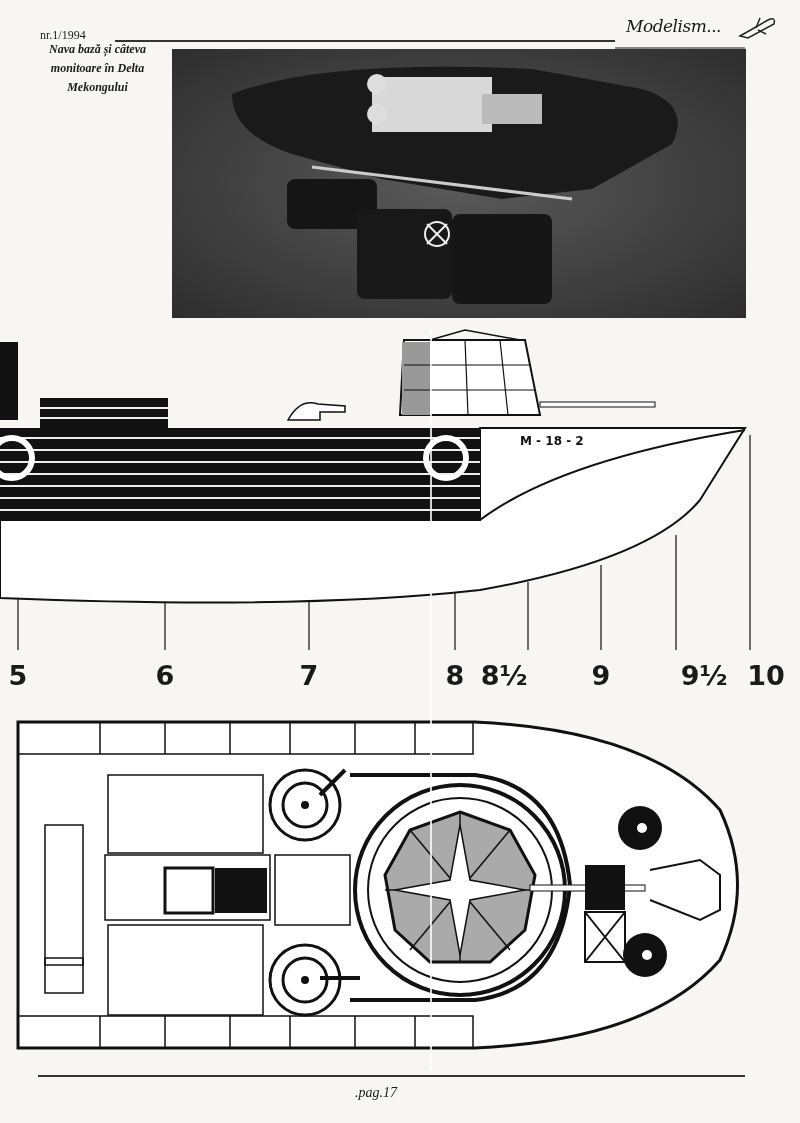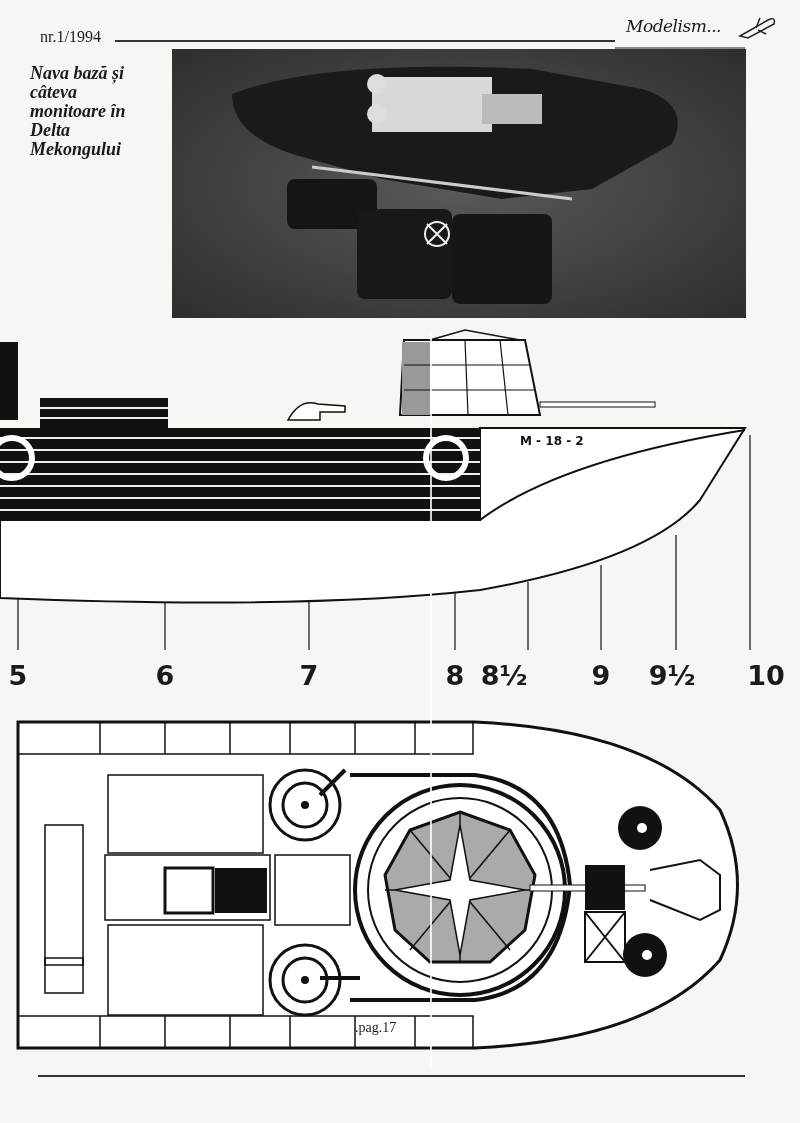--- a/index.html
+++ b/index.html
@@ -1,28 +1,28 @@
 <!DOCTYPE html>
 <html><head>
 <meta charset="utf-8">
 <style>
   html, body { margin:0; padding:0; }
   body {
     width:800px; height:1123px; position:relative; overflow:hidden;
     background:#f7f6f3; font-family:"DejaVu Serif", serif; color:#1a1a1a;
   }
   .abs { position:absolute; }
-  .issue { left:40px; top:28px; font-size:16px; font-family:"Liberation Serif", serif; }
+  .issue { left:40px; top:28px; font-size:12px; font-family:"Liberation Serif", serif; }
   .topline { left:115px; top:40px; width:500px; height:2px; background:#333; }
   .brand { left:626px; top:16px; font-size:17px; font-style:italic; font-family:"DejaVu Serif", serif; letter-spacing:-0.5px; }
   .brand-bar { left:615px; top:47px; width:130px; height:6px; background:#888; }
-  .caption { left:30px; top:64px; width:135px; text-align:left; font-style:italic; font-weight:bold; font-size:18px; line-height:19px; font-family:"Liberation Serif", serif; }
+  .caption { left:30px; top:40px; width:135px; text-align:center; font-style:italic; font-weight:bold; font-size:12px; line-height:19px; font-family:"Liberation Serif", serif; }
   .photo { left:172px; top:49px; width:574px; height:269px; background:#4a4a4a; overflow:hidden; }
   .station { top:660px; font-family:"DejaVu Sans", sans-serif; font-weight:bold; font-size:27px; transform:translateX(-50%); }
-  .pageno { left:355px; top:1020px; font-size:14px; font-family:"Liberation Serif", serif; }
+  .pageno { left:355px; top:1085px; font-size:14px; font-family:"Liberation Serif", serif;font-style:italic; }
   .botline { left:38px; top:1075px; width:707px; height:1.5px; background:#333; }
   .fold { left:430px; top:330px; width:2px; height:740px; background:#fff; opacity:.8; }
 </style>
 </head>
 <body>
 
 <div class="abs issue">nr.1/1994</div>
 <div class="abs topline"></div>
 <div class="abs brand">Modelism...</div>
 <svg class="abs" style="left:738px;top:14px" width="40" height="26">
@@ -111,21 +111,21 @@
 
   <text x="520" y="125" font-family="DejaVu Sans, sans-serif" font-weight="bold" font-size="12" fill="#111">M - 18 - 2</text>
 </svg>
 
 <div class="abs station" style="left:18px">5</div>
 <div class="abs station" style="left:165px">6</div>
 <div class="abs station" style="left:309px">7</div>
 <div class="abs station" style="left:455px">8</div>
 <div class="abs station" style="left:504px">8½</div>
 <div class="abs station" style="left:601px">9</div>
-<div class="abs station" style="left:672px">9½</div>
+<div class="abs station" style="left:704px">9½</div>
 <div class="abs station" style="left:766px">10</div>
 
 <svg class="abs" style="left:0;top:700px" width="800" height="370" viewBox="0 0 800 370">
   <path d="M18 22 L475 22 Q650 30 720 110 Q755 185 720 260 Q650 340 475 348 L18 348 Z" fill="#fff" stroke="#111" stroke-width="3"></path>
   <g fill="none" stroke="#111" stroke-width="1.5">
     <rect x="18" y="22" width="455" height="32"></rect>
       <rect x="18" y="316" width="455" height="32"></rect>
     <line x1="100" y1="22" x2="100" y2="54"></line>
       <line x1="165" y1="22" x2="165" y2="54"></line>
       <line x1="230" y1="22" x2="230" y2="54"></line>

